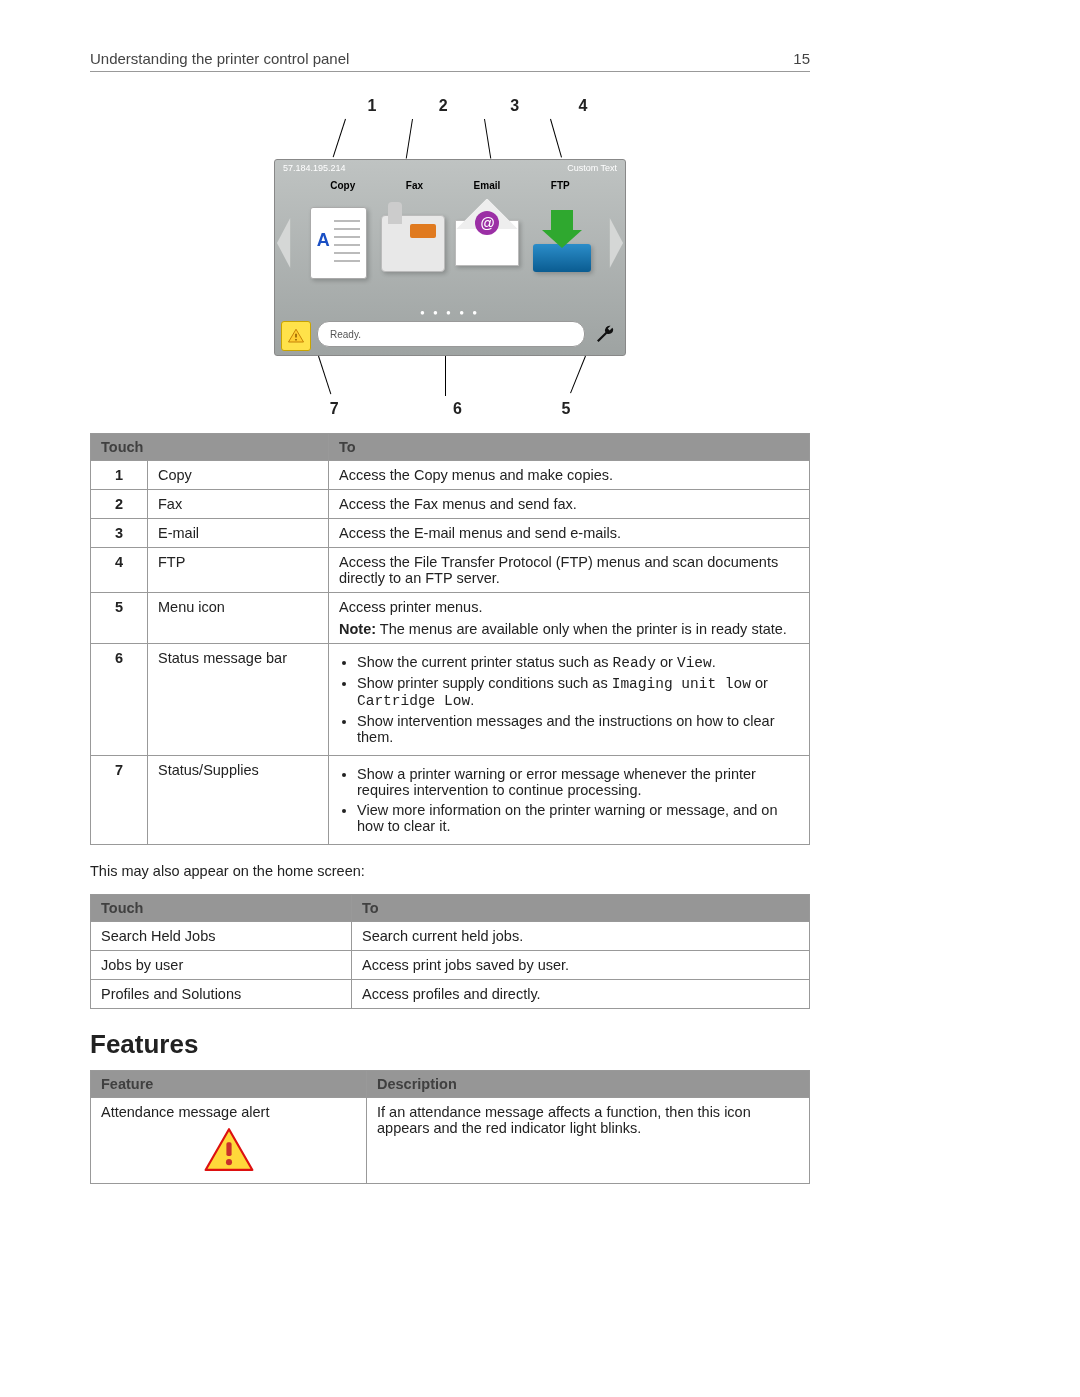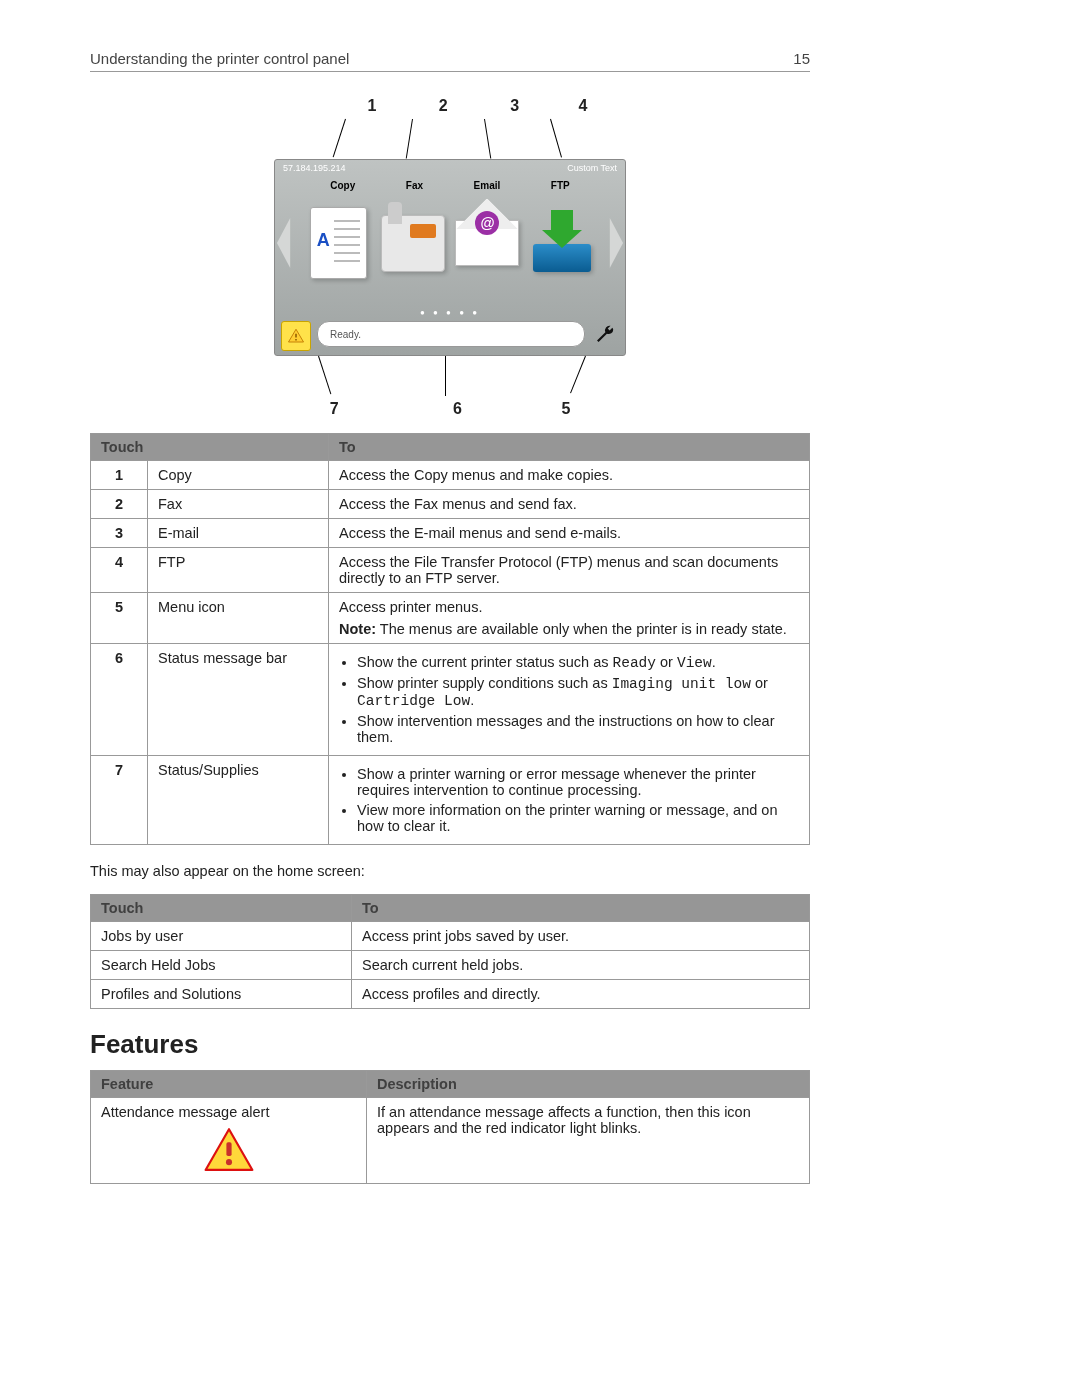--- a/index.html
+++ b/index.html
@@ -227,26 +227,26 @@
 
 <p>This may also appear on the home screen:</p>
 
 <table class="round-bottom">
   <tbody>
       <tr>
     <th style="width:240px">Touch</th>
     <th>To</th>
   </tr>
   <tr>
+        <td>Search Held Jobs</td>
+        <td>Search current held jobs.</td>
+      </tr>
+  <tr>
         <td>Jobs by user</td>
         <td>Access print jobs saved by user.</td>
-      </tr>
-  <tr>
-        <td>Search Held Jobs</td>
-        <td>Search current held jobs.</td>
       </tr>
   <tr>
         <td>Profiles and Solutions</td>
         <td>Access profiles and directly.</td>
       </tr>
 </tbody>
   </table>
 
 <h2 class="section">Features</h2>
 

